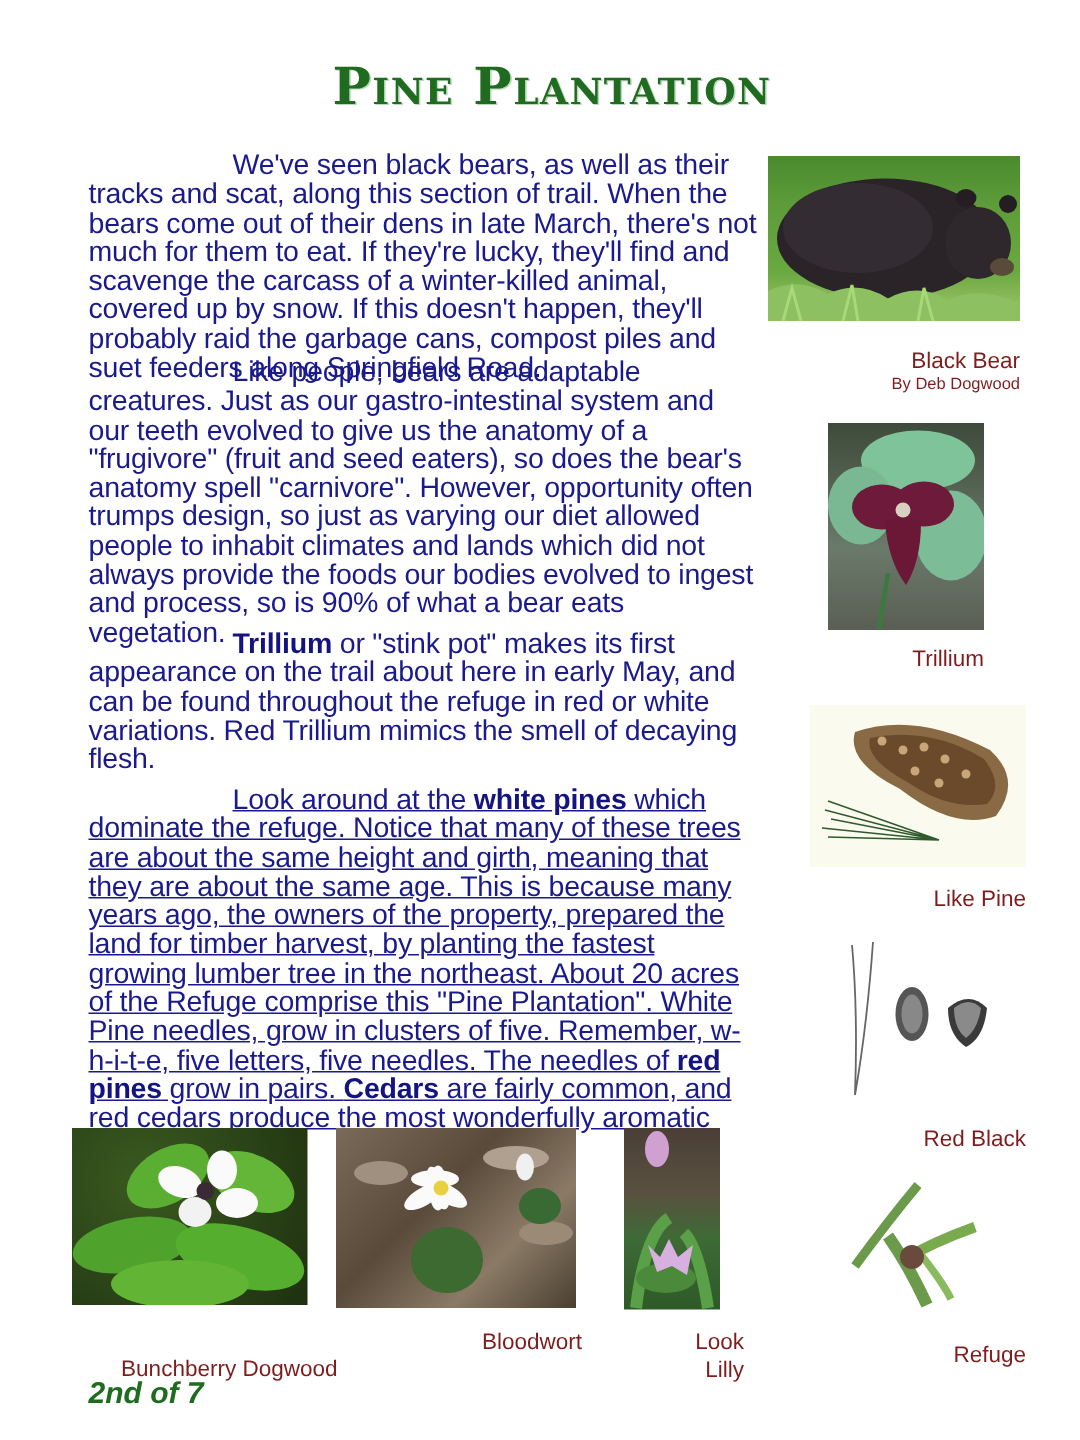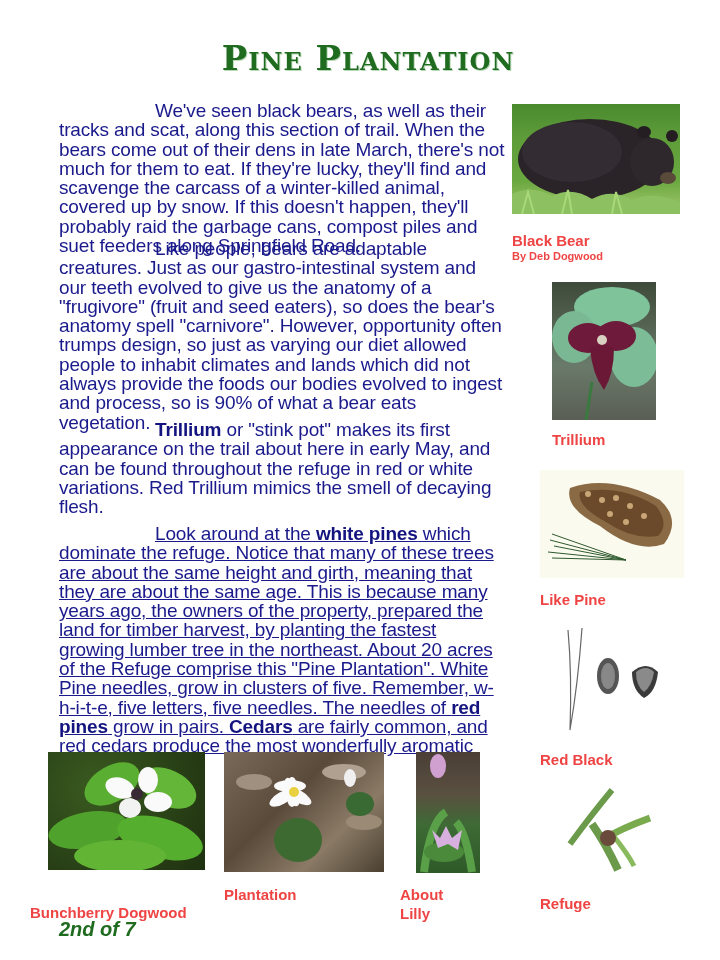--- a/index.html
+++ b/index.html
@@ -18,22 +18,22 @@
       color: #1a1a8c; font-size: 19px; line-height: 19.3px;
       letter-spacing: -0.15px;
     }
     .para .indent { display: inline-block; width: 96px; }
     .para b { font-weight: bold; color: #141480; }
 
     .photo {
       position: absolute; overflow: hidden;
     }
     .cap {
-      position: absolute; text-align: left; color: #ef4444;
-      font-weight: bold; font-size: 15px; line-height: 19px;
+      position: absolute; text-align: right; color: #7f1d1d;
+      font-weight: normal; font-size: 15px; line-height: 19px;
     }
     .cap small { display: block; font-size: 11px; line-height: 13px; }
 
     .page-num {
       position: absolute; left: 59px; top: 918px; color: #1f6b1f;
       font-weight: bold; font-style: italic; font-size: 20px;
     }
   </style>
 </head>
 <body>
@@ -154,28 +154,28 @@
       <ellipse cx="66" cy="34" rx="16" ry="6"></ellipse>
       <ellipse cx="68" cy="40" rx="6" ry="15"></ellipse>
       <ellipse cx="74" cy="44" rx="15" ry="6" transform="rotate(30 74 44)"></ellipse>
       <ellipse cx="58" cy="46" rx="14" ry="6" transform="rotate(-30 58 46)"></ellipse>
       <ellipse cx="68" cy="40" rx="15" ry="6" transform="rotate(70 68 40)"></ellipse>
     </g>
     <circle cx="70" cy="40" r="5" fill="#e8d040"></circle>
     <ellipse cx="126" cy="26" rx="6" ry="9" fill="#f0f0f0"></ellipse>
   </svg>
 </div>
-<div class="cap" style="left:224px; top:885px; width:164px;">Plantation</div>
+<div class="cap" style="left:224px; top:885px; width:164px;">Bloodwort</div>
 
 <div class="photo" style="left:416px; top:752px; width:64px; height:121px; background: linear-gradient(180deg,#4a3e36 0%,#5a5040 35%,#3e6a36 60%,#2e5a28 100%);">
   <svg width="64" height="121" viewBox="0 0 64 121">
     <ellipse cx="22" cy="14" rx="8" ry="12" fill="#d0a0d0"></ellipse>
     <path d="M8 120 Q14 70 30 60 M56 120 Q50 80 40 70" stroke="#5aa048" stroke-width="8" fill="none"></path>
     <ellipse cx="28" cy="100" rx="20" ry="10" fill="#4a8a3a"></ellipse>
     <path d="M16 78 L22 96 L32 92 L42 98 L46 78 L36 86 L30 74 L24 86 Z" fill="#d8b0e0"></path>
   </svg>
 </div>
 <div class="cap" style="left:400px; top:885px; width:96px;">
-  <span>About</span><br>
+  <span>Look</span><br>
   <span>Lilly</span>
 </div>
 
 <div class="page-num">2nd of 7</div>
 
 </body></html>

